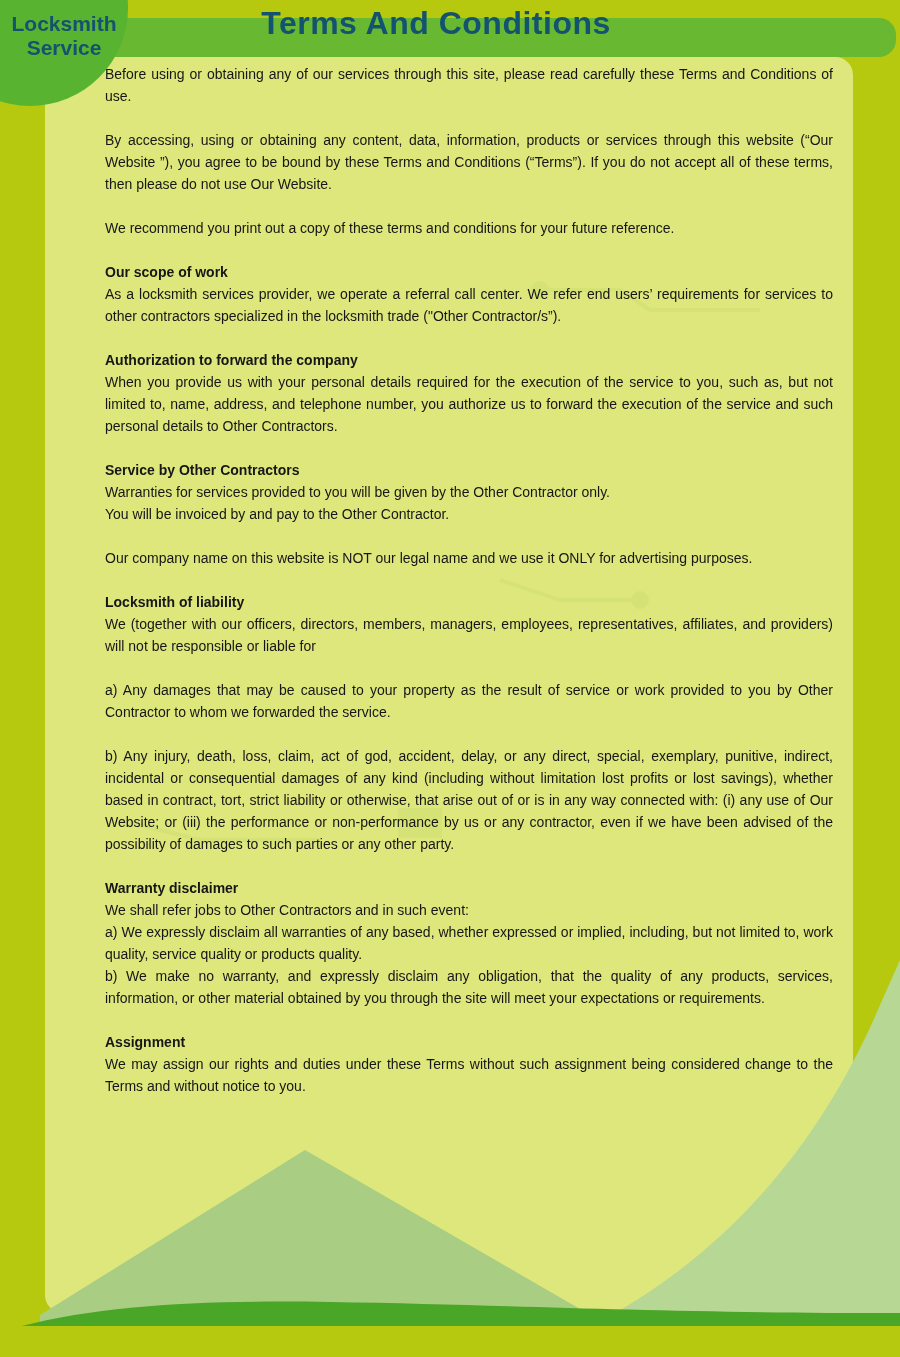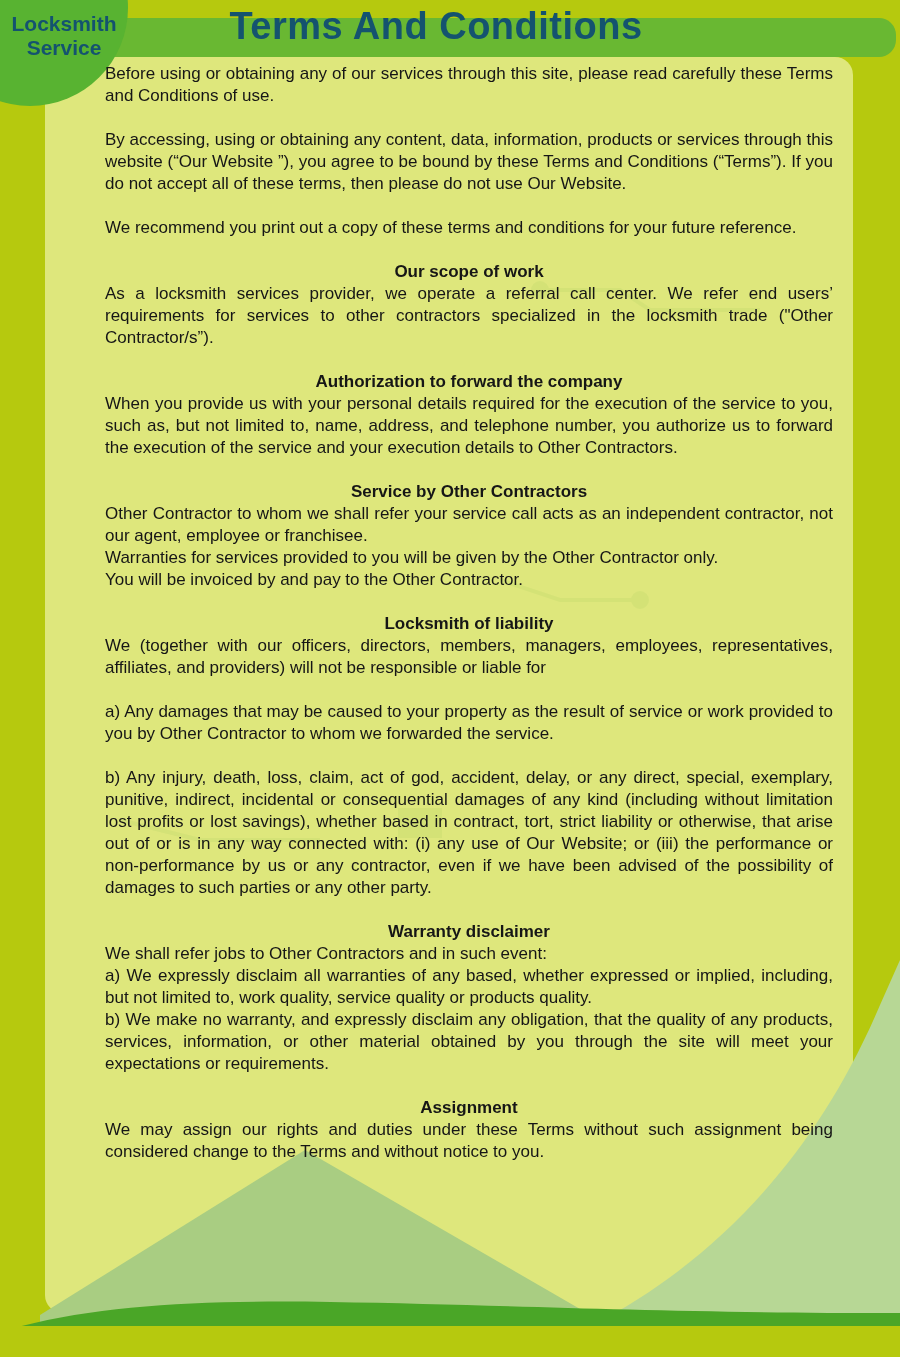--- a/index.html
+++ b/index.html
@@ -14,35 +14,35 @@
   .badge{
     position:absolute;left:0;top:12px;width:128px;
     text-align:center;
     font-size:21px;font-weight:700;line-height:24px;
     color:#14536f;
     z-index:5;
   }
   .page-title{
     position:absolute;left:0;top:5px;width:872px;
     text-align:center;
-    font-size:38px;font-weight:700;
+    font-size:32px;font-weight:700;
     color:#14536f;
     letter-spacing:0.5px;
     z-index:4;
   }
   .content{
     position:absolute;left:105px;top:63px;width:728px;
-    font-size:17px;line-height:22px;
+    font-size:14px;line-height:22px;
     color:#161616;
     text-align:justify;
     z-index:3;
   }
   .content p{margin:0;padding:0;}
   .content .gap{margin-top:22px;}
-  .content .h{font-weight:700;text-align:center;}
+  .content .h{font-weight:700;text-align:left;}
 </style>
 </head>
 <body>
 
 <div class="page">
 
   <svg class="bg-svg" viewBox="0 0 900 1357" aria-hidden="true">
 
     <rect x="0" y="0" width="900" height="1357" fill="#b6c90e"></rect>
 
@@ -81,26 +81,26 @@
 
   <div class="content">
     <p class="para">Before using or obtaining any of our services through this site, please read carefully these Terms and Conditions of use.</p>
     <p class="para gap">By accessing, using or obtaining any content, data, information, products or services through this website (“Our Website ”), you agree to be bound by these Terms and Conditions (“Terms”). If you do not accept all of these terms, then please do not use Our Website.</p>
     <p class="para gap">We recommend you print out a copy of these terms and conditions for your future reference.</p>
 
     <p class="h gap">Our scope of work</p>
     <p class="para">As a locksmith services provider, we operate a referral call center. We refer end users’ requirements for services to other contractors specialized in the locksmith trade ("Other Contractor/s”).</p>
 
     <p class="h gap">Authorization to forward the company</p>
-    <p class="para">When you provide us with your personal details required for the execution of the service to you, such as, but not limited to, name, address, and telephone number, you authorize us to forward the execution of the service and your execution details to Other Contractors.</p>
+    <p class="para">When you provide us with your personal details required for the execution of the service to you, such as, but not limited to, name, address, and telephone number, you authorize us to forward the execution of the service and such personal details to Other Contractors.</p>
 
     <p class="h gap">Service by Other Contractors</p>
-    <p class="para">Other Contractor to whom we shall refer your service call acts as an independent contractor, not our agent, employee or franchisee.</p>
     <p class="para">Warranties for services provided to you will be given by the Other Contractor only.</p>
     <p class="para">You will be invoiced by and pay to the Other Contractor.</p>
+    <p class="para gap">Our company name on this website is NOT our legal name and we use it ONLY for advertising purposes.</p>
 
     <p class="h gap">Locksmith of liability</p>
     <p class="para">We (together with our officers, directors, members, managers, employees, representatives, affiliates, and providers) will not be responsible or liable for</p>
     <p class="para gap">a) Any damages that may be caused to your property as the result of service or work provided to you by Other Contractor to whom we forwarded the service.</p>
     <p class="para gap">b) Any injury, death, loss, claim, act of god, accident, delay, or any direct, special, exemplary, punitive, indirect, incidental or consequential damages of any kind (including without limitation lost profits or lost savings), whether based in contract, tort, strict liability or otherwise, that arise out of or is in any way connected with: (i) any use of Our Website; or (iii) the performance or non-performance by us or any contractor, even if we have been advised of the possibility of damages to such parties or any other party.</p>
 
     <p class="h gap">Warranty disclaimer</p>
     <p class="para">We shall refer jobs to Other Contractors and in such event:</p>
     <p class="para">a) We expressly disclaim all warranties of any based, whether expressed or implied, including, but not limited to, work quality, service quality or products quality.</p>
     <p class="para">b) We make no warranty, and expressly disclaim any obligation, that the quality of any products, services, information, or other material obtained by you through the site will meet your expectations or requirements.</p>

